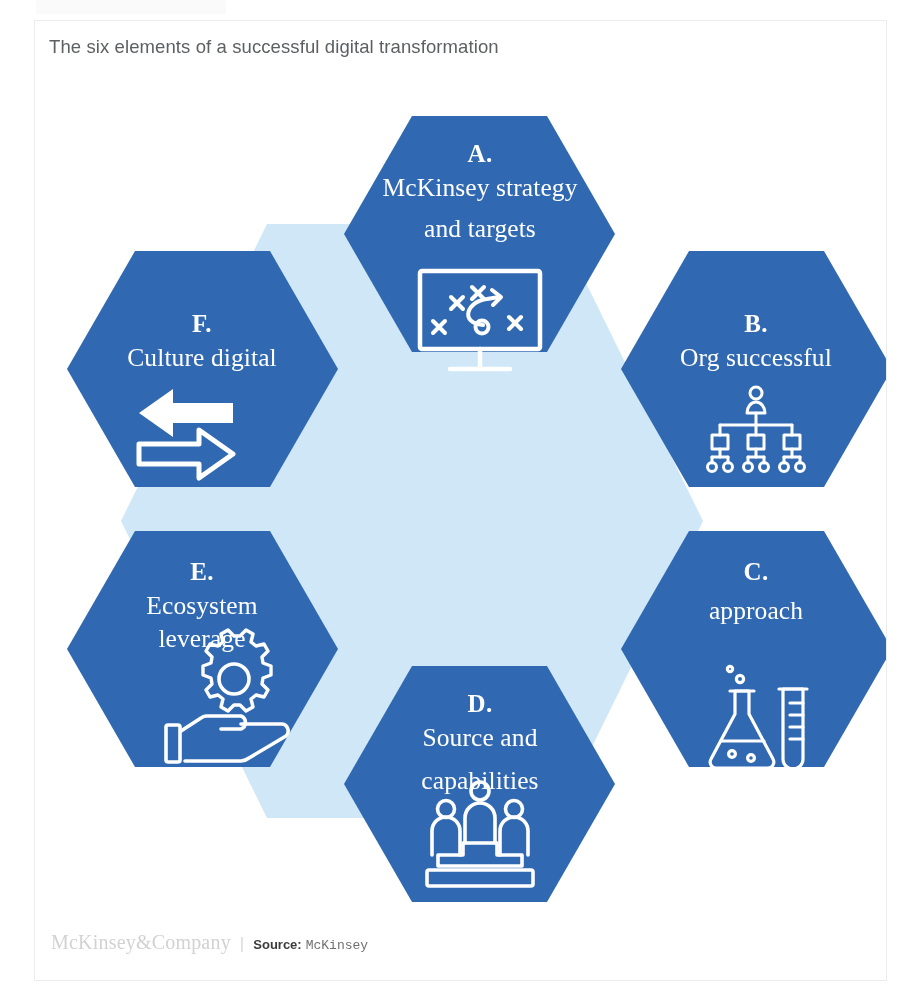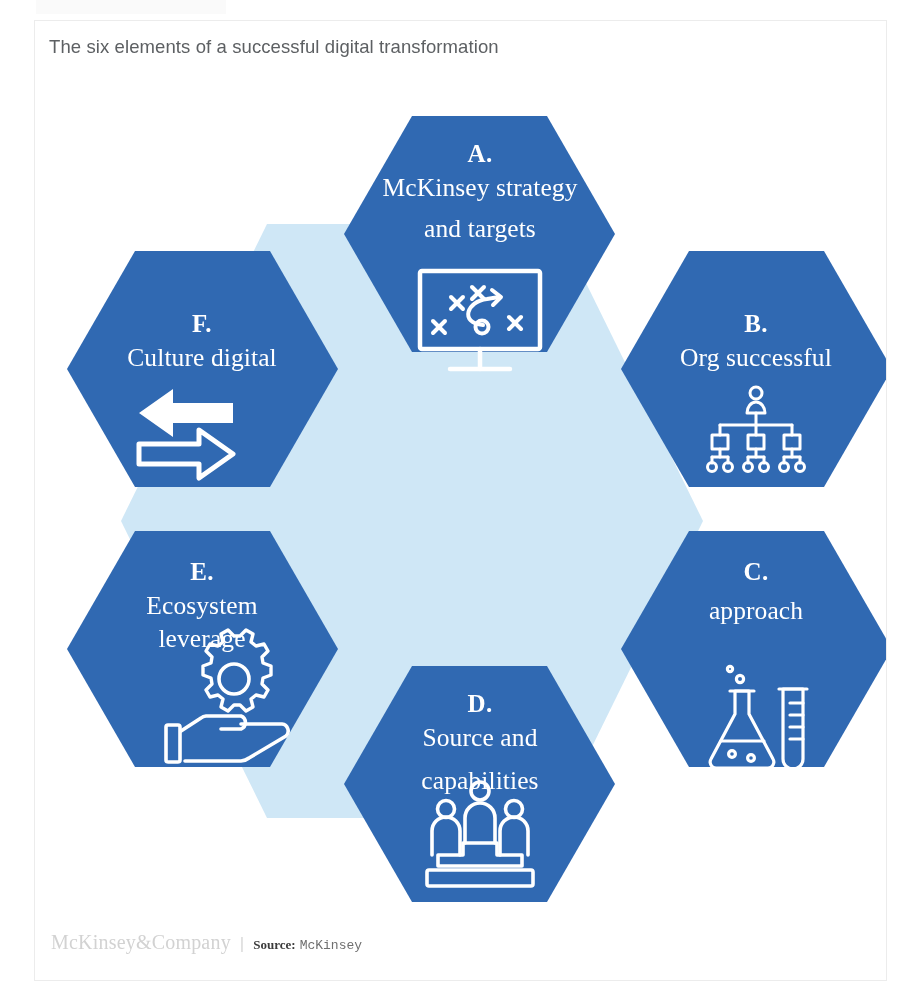--- a/index.html
+++ b/index.html
@@ -102,21 +102,21 @@
     font-size: 20px;
     color: #d2d2d2;
     letter-spacing: 0.2px;
   }
   .divider-bar {
     color: #d8d8d8;
     font-size: 17px;
     font-family: "Liberation Sans", sans-serif;
   }
   .source-label {
-    font-family: Liberation Serif, serif;
+    font-family: Liberation Sans, sans-serif;
     font-size: 13px;
     font-weight: bold;
     color: #3b3b3b;
   }
   .source-value {
     font-family: Liberation Mono, monospace;
     font-size: 13px;
     color: #6f6f6f;
     margin-left: -5px;
   }

